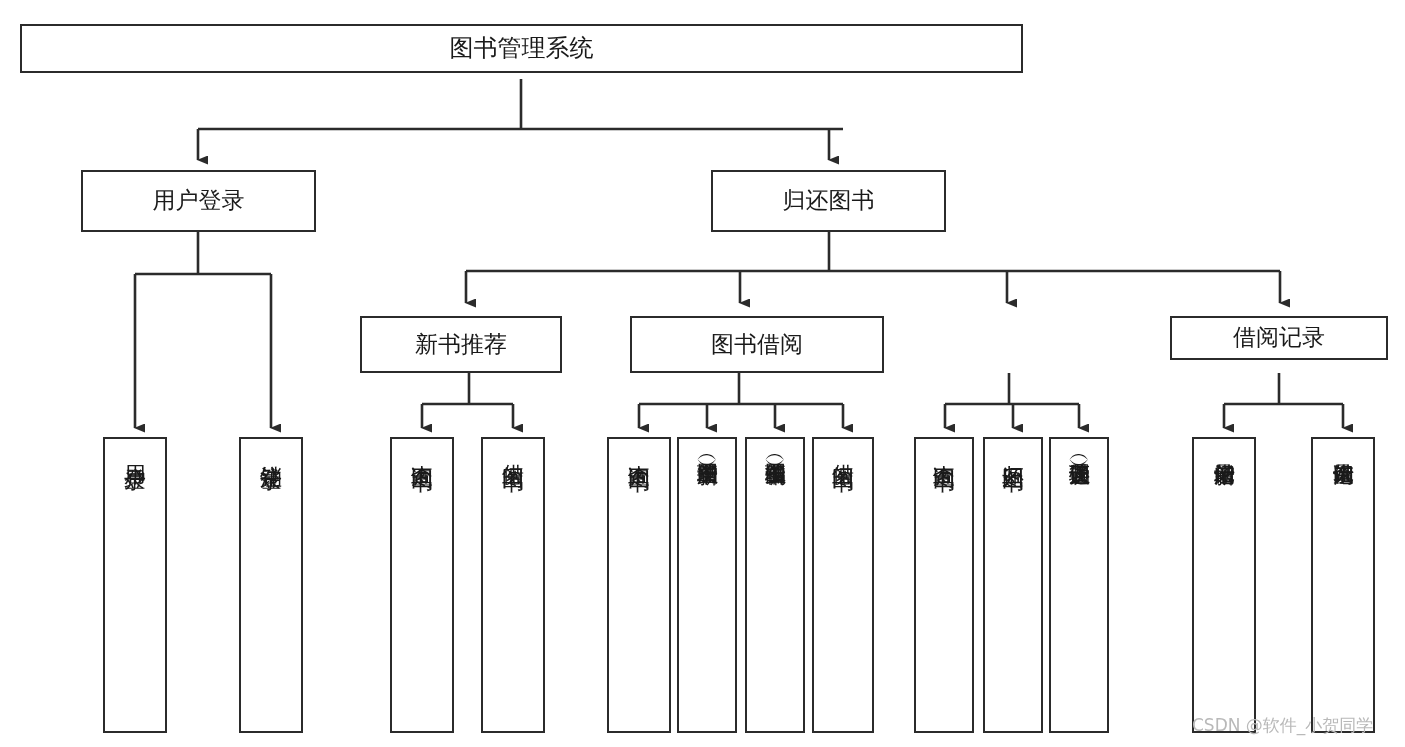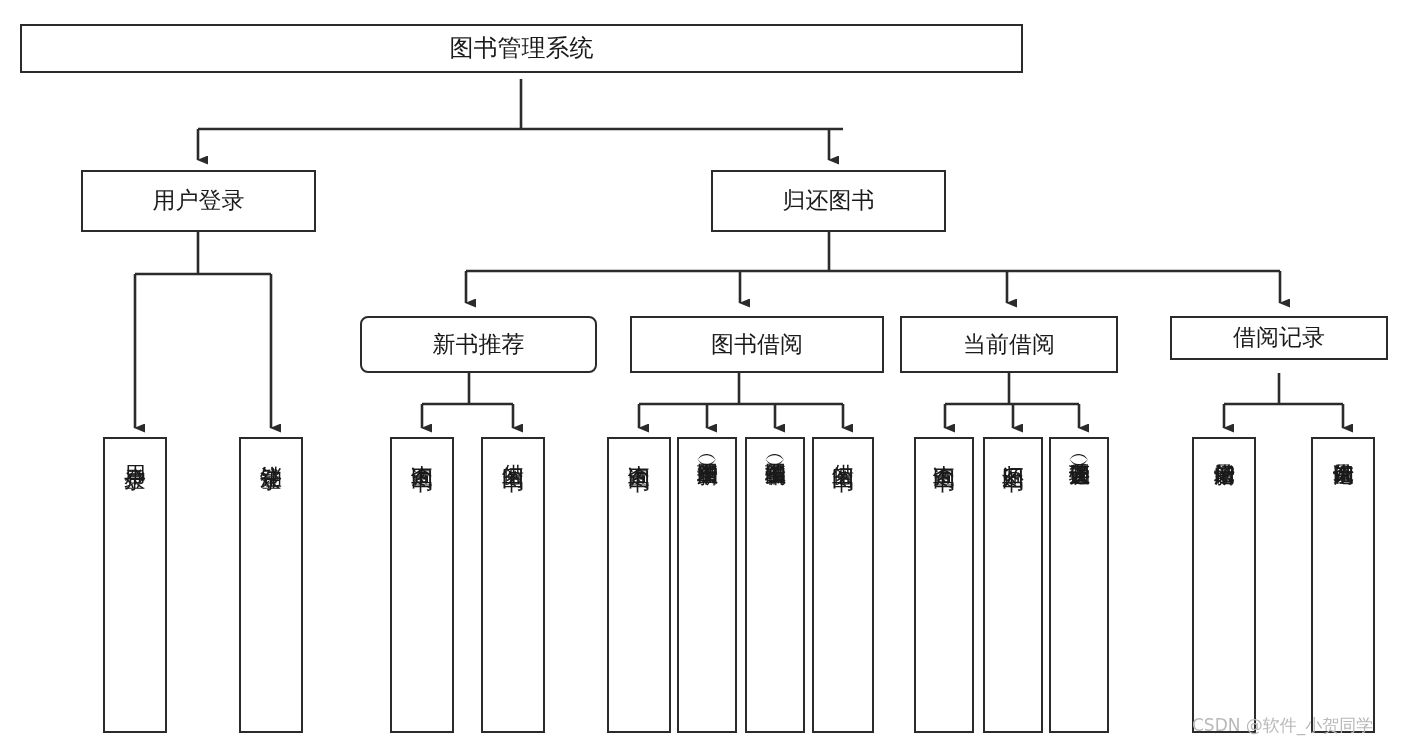--- a/index.html
+++ b/index.html
@@ -137,31 +137,28 @@
   </div>
 
   <div class="node horizontal" style="left:81px; top:170px; width:235px; height:62px;">
     <span class="node-label">用户登录</span>
   </div>
 
   <div class="node horizontal" style="left:711px; top:170px; width:235px; height:62px;">
     <span class="node-label">归还图书</span>
   </div>
 
-  <div class="node horizontal" style="left:360px; top:316px; width:237px; height:57px;border-radius:8px;">
+  <div class="node horizontal" style="left:360px; top:316px; width:202px; height:57px;">
     <span class="node-label">新书推荐</span>
   </div>
 
   <div class="node horizontal" style="left:630px; top:316px; width:254px; height:57px;">
     <span class="node-label">图书借阅</span>
   </div>
 
-  <div class="node horizontal" style="left:900px; top:316px; width:218px; height:57px;">
-    <span class="node-label">当前借阅</span>
-  </div>
 
   <div class="node horizontal" style="left:1170px; top:316px; width:218px; height:44px;">
     <span class="node-label">借阅记录</span>
   </div>
 
   <div class="node leaf" style="left:103px; top:437px; width:64px; height:296px;">
     <span class="node-label">用户登录</span>
   </div>
 
   <div class="node leaf" style="left:239px; top:437px; width:64px; height:296px;">

